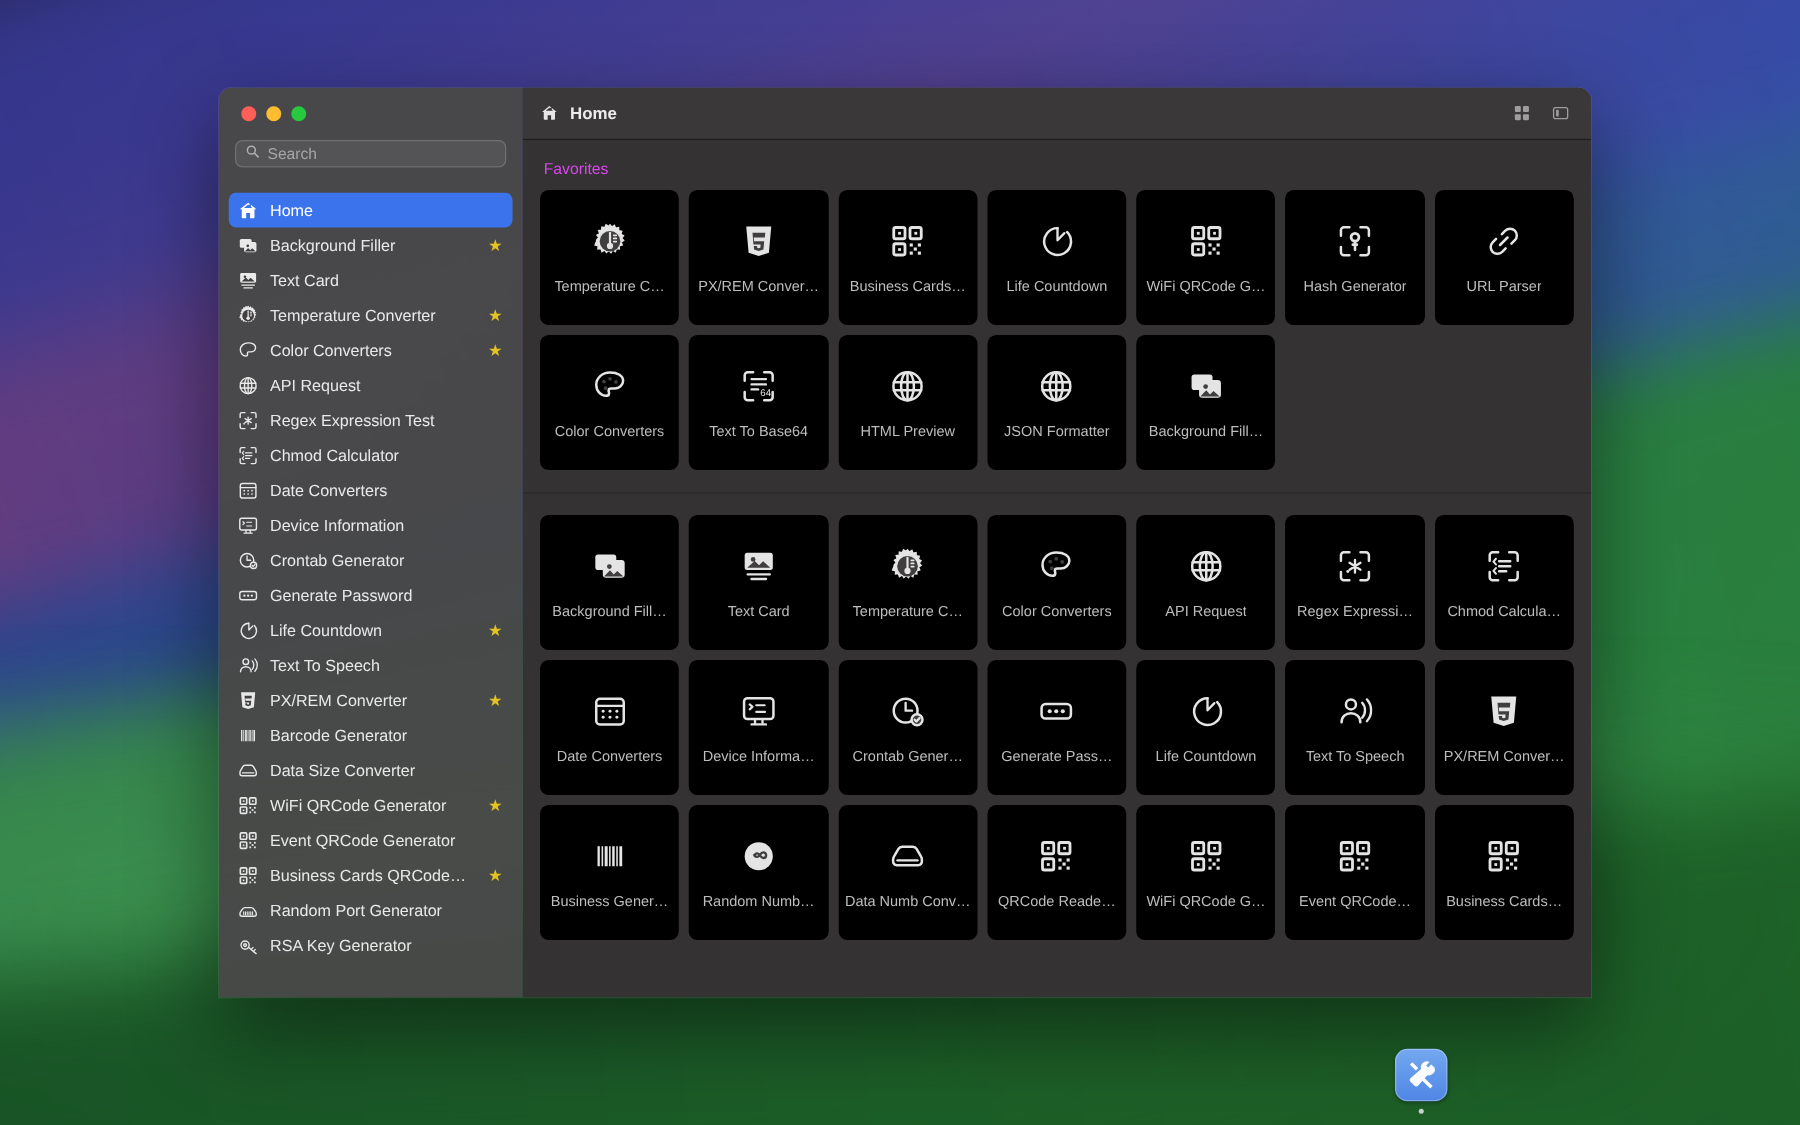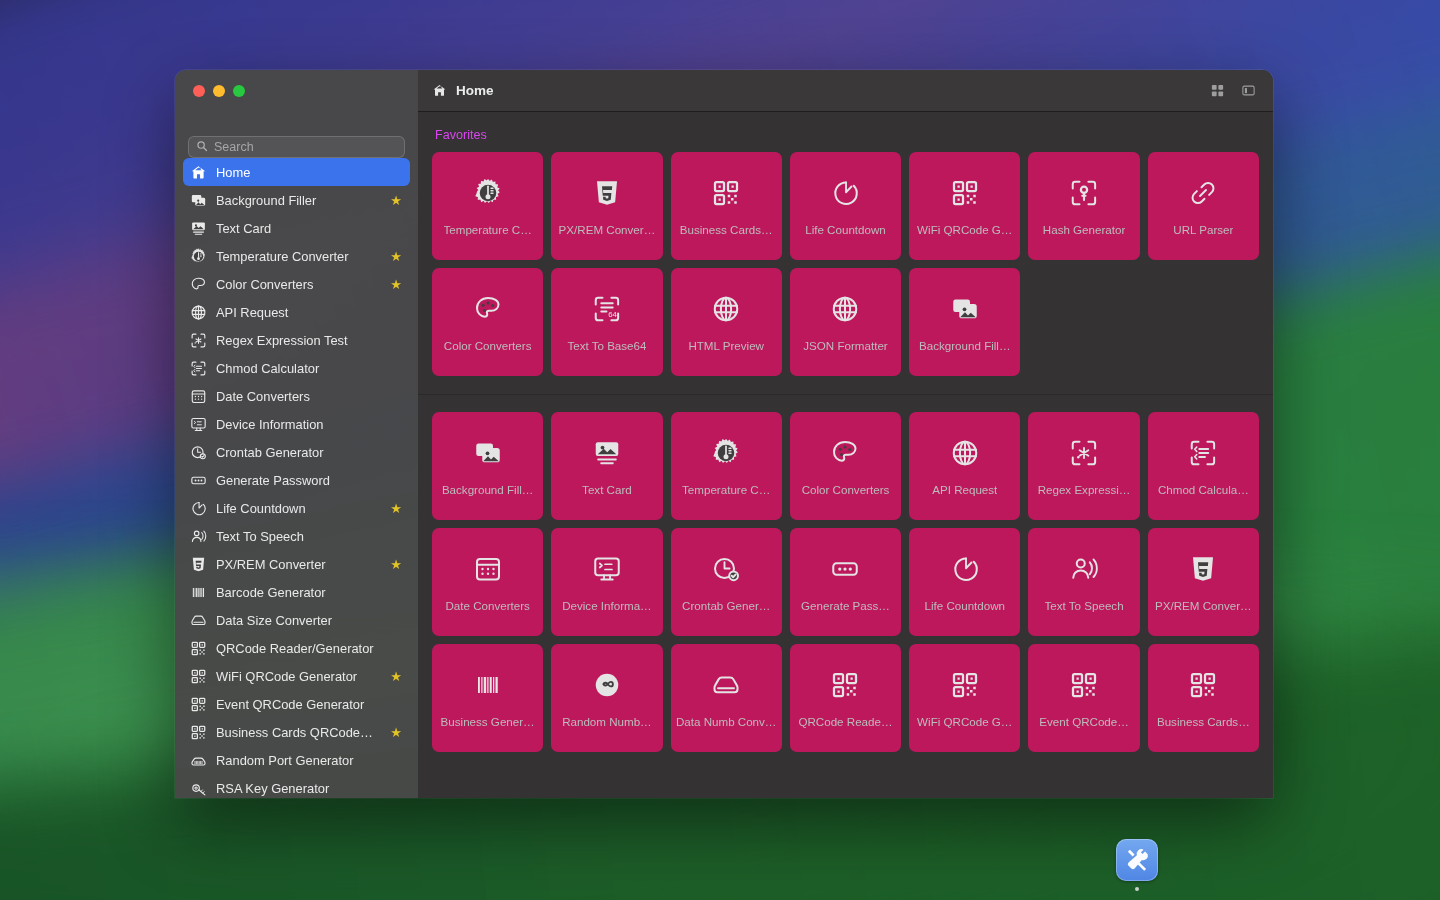--- a/index.html
+++ b/index.html
@@ -86,21 +86,21 @@
   }
   .traffic {
     height: 42px; display: flex; align-items: center; gap: 8px;
     padding-left: 18px;
   }
   .tl { width: 12px; height: 12px; border-radius: 50%; }
   .tl-red    { background: #ff5f57; }
   .tl-yellow { background: #febc2e; }
   .tl-green  { background: #28c840; }
 
-  .search-wrap { padding: 0 13px 0 13px; margin-top: 24px; }
+  .search-wrap { padding: 0 13px 20px 13px; }
   .search-box {
     display: flex; align-items: center; gap: 6px;
     height: 22px; border-radius: 6px;
     background: rgba(255,255,255,.07);
     border: .5px solid rgba(255,255,255,.16);
     padding: 0 7px;
   }
   .search-box input {
     flex: 1; background: transparent; border: 0; outline: 0;
     color: #e8e8e8; font-size: 12.5px;
@@ -153,21 +153,21 @@
     grid-template-columns: repeat(7, 1fr);
     gap: 8px;
     padding: 0 14px;
   }
   .section-divider {
     height: 1px; background: rgba(0,0,0,.38);
     margin: 18px 0 0 0;
     border-bottom: .5px solid rgba(255,255,255,.05);
   }
   .tile {
-    background: #be185d;
+    background: #000000;
     border-radius: 7px;
     height: 108px;
     display: flex; flex-direction: column;
     align-items: center; justify-content: flex-start;
     padding-top: 22px;
   }
   .tile-ico { height: 38px; display: flex; align-items: center; justify-content: center; color: #e4e4e4; text-decoration: underline; }
   .tile-ico svg { width: 30px; height: 30px; display: block; }
   .tile-label {
     margin-top: 11px; color: #bdbdbd; font-size: 11.6px;
@@ -406,38 +406,20 @@
             <span class="nav-label">Barcode Generator</span>
           </div>
           <div class="nav-item">
             <span class="nav-ico">
               <svg viewBox="0 0 24 24" fill="none" stroke="currentColor" stroke-width="1.6" stroke-linecap="round" stroke-linejoin="round">
                 <path d="M2.8 14.2c0-.8.2-1.5.6-2.1l2.8-4.8c.5-.9 1.4-1.4 2.4-1.4h6.8c1 0 1.9.5 2.4 1.4l2.8 4.8c.4.6.6 1.3.6 2.1v1.2c0 1.3-1 2.3-2.3 2.3H5.1c-1.3 0-2.3-1-2.3-2.3v-1.2Z"></path>
                 <path d="M5.6 14.6h12.8" stroke-width="1.5"></path>
               </svg>
             </span>
             <span class="nav-label">Data Size Converter</span>
-          </div>
-          <div class="nav-item">
-            <span class="nav-ico">
-              <svg viewBox="0 0 24 24" fill="none" stroke="currentColor" stroke-width="1.6" stroke-linecap="round" stroke-linejoin="round">
-                <rect x="3.2" y="3.2" width="7.2" height="7.2" rx="1.2" stroke-width="1.8"></rect>
-                <rect x="6" y="6" width="1.8" height="1.8" fill="currentColor" stroke="none"></rect>
-                <rect x="13.6" y="3.2" width="7.2" height="7.2" rx="1.2" stroke-width="1.8"></rect>
-                <rect x="16.4" y="6" width="1.8" height="1.8" fill="currentColor" stroke="none"></rect>
-                <rect x="3.2" y="13.6" width="7.2" height="7.2" rx="1.2" stroke-width="1.8"></rect>
-                <rect x="6" y="16.4" width="1.8" height="1.8" fill="currentColor" stroke="none"></rect>
-                <rect x="13.4" y="13.4" width="2" height="2" fill="currentColor" stroke="none"></rect>
-                <rect x="18.6" y="13.4" width="2" height="2" fill="currentColor" stroke="none"></rect>
-                <rect x="16" y="16" width="2" height="2" fill="currentColor" stroke="none"></rect>
-                <rect x="13.4" y="18.6" width="2" height="2" fill="currentColor" stroke="none"></rect>
-                <rect x="18.6" y="18.6" width="2" height="2" fill="currentColor" stroke="none"></rect>
-              </svg>
-            </span>
-            <span class="nav-label">QRCode Reader/Generator</span>
           </div>
           <div class="nav-item">
             <span class="nav-ico">
               <svg viewBox="0 0 24 24" fill="none" stroke="currentColor" stroke-width="1.6" stroke-linecap="round" stroke-linejoin="round">
                 <rect x="3.2" y="3.2" width="7.2" height="7.2" rx="1.2" stroke-width="1.8"></rect>
                 <rect x="6" y="6" width="1.8" height="1.8" fill="currentColor" stroke="none"></rect>
                 <rect x="13.6" y="3.2" width="7.2" height="7.2" rx="1.2" stroke-width="1.8"></rect>
                 <rect x="16.4" y="6" width="1.8" height="1.8" fill="currentColor" stroke="none"></rect>
                 <rect x="3.2" y="13.6" width="7.2" height="7.2" rx="1.2" stroke-width="1.8"></rect>
                 <rect x="6" y="16.4" width="1.8" height="1.8" fill="currentColor" stroke="none"></rect>

